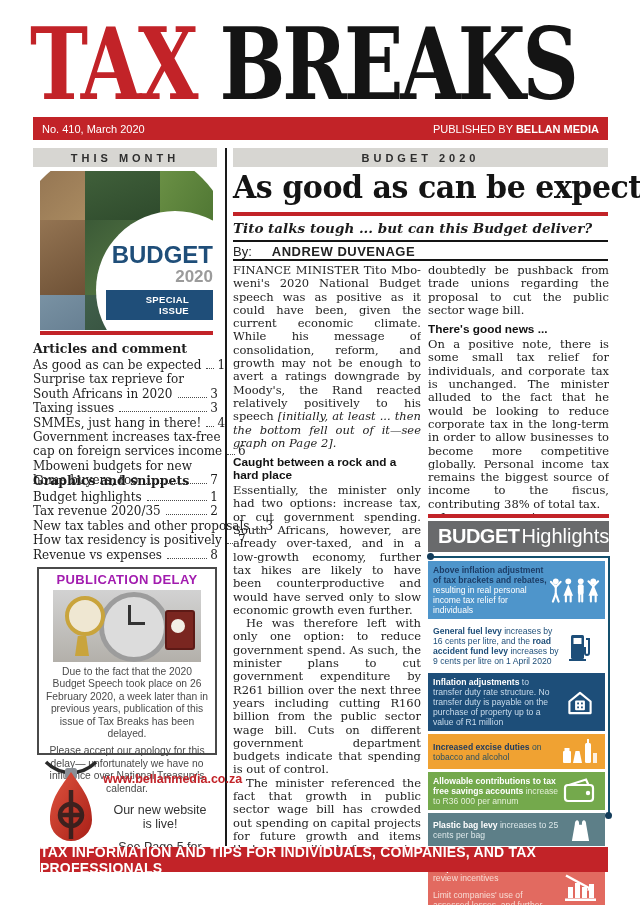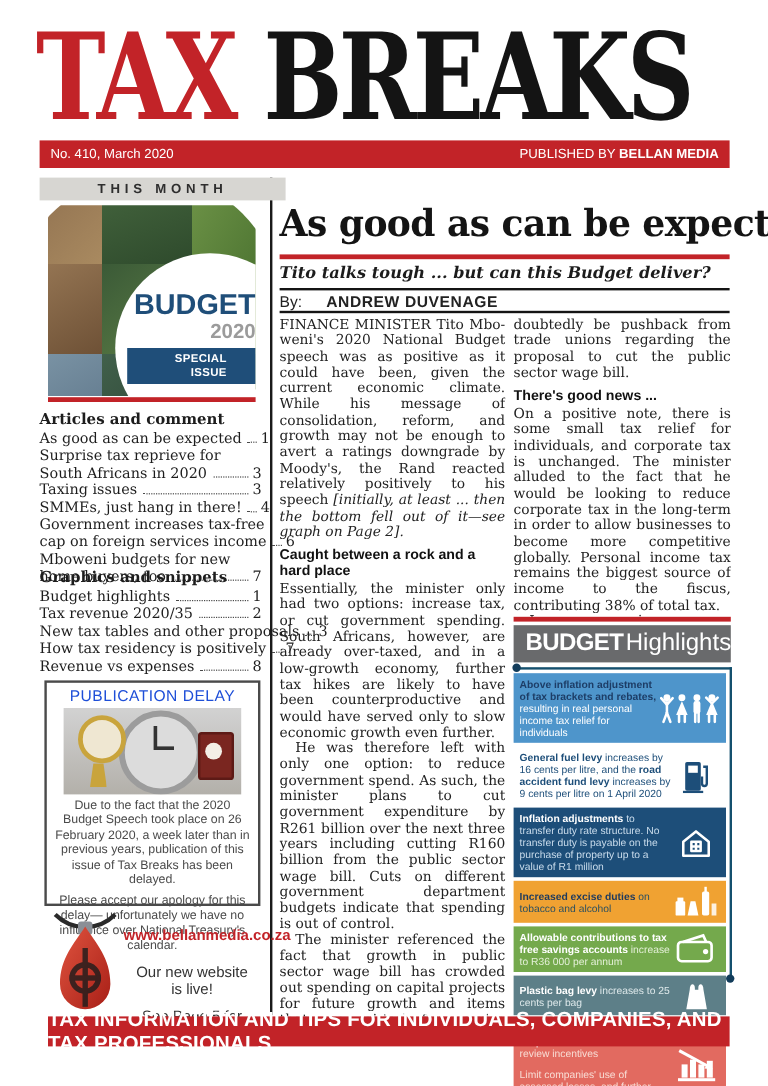--- a/index.html
+++ b/index.html
@@ -15,21 +15,21 @@
   .issue-bar{position:absolute;left:33px;top:117px;width:575px;height:23px;background:#c22328;color:#fff;
         display:flex;align-items:center;justify-content:space-between;padding:0 9px;box-sizing:border-box;
         font-family:"Liberation Sans",sans-serif;font-size:11px;}
   .issue-bar .pub b{font-weight:700;}
 
   .vdivider{position:absolute;left:225px;top:148px;width:2px;height:698px;background:#1a1a1a;}
 
   
   .section-bar{position:absolute;height:19px;background:#d7d6d2;color:#2e2e2e;display:flex;align-items:center;
         justify-content:center;font-family:"Liberation Sans",sans-serif;font-weight:700;font-size:11px;letter-spacing:4px;}
-  #bar-thismonth{left:33px;top:148px;width:205px;}
+  #bar-thismonth{left:33px;top:148px;width:184px;}
   #bar-budget2020{left:233px;top:148px;width:375px;}
 
   
   #cover{position:absolute;left:40px;top:171px;width:173px;height:159px;overflow:hidden;background:#fff;}
   .collage{position:absolute;left:-30px;top:-26px;width:225px;height:225px;border-radius:50%;overflow:hidden;
         display:grid;grid-template-columns:1fr 1fr 1fr;grid-template-rows:1fr 1fr 1fr;}
   .tile1{background:linear-gradient(135deg,#8a6b4c,#a98a60);}
   .tile2{background:linear-gradient(160deg,#46673f,#2e4a2c);}
   .tile3{background:linear-gradient(120deg,#6f9448,#49712f);}
   .tile4{background:linear-gradient(150deg,#9a7a57,#6e5136);}
@@ -53,21 +53,21 @@
   .toc-h{font-weight:700;font-size:12.5px;margin-bottom:2px;}
   .toc-entry{line-height:14.4px;}
   .toc-pre{white-space:nowrap;}
   .toc-line{display:flex;align-items:baseline;}
   .toc-t{white-space:nowrap;}
   .toc-dots{flex:1;border-bottom:1.5px dotted #4a4a4a;margin:0 3px 3px 5px;min-width:8px;}
 
   
   #delaybox{position:absolute;left:37px;top:567px;width:180px;height:188px;border:2px solid #4a4a4a;
         background:#fff;box-sizing:border-box;text-align:center;font-family:"Liberation Sans",sans-serif;}
-  .delay-title{color:#1d4ed8;font-weight:400;font-size:13px;letter-spacing:.4px;margin-top:3px;}
+  .delay-title{color:#a21caf;font-weight:700;font-size:13px;letter-spacing:.4px;margin-top:3px;}
   .clocks{width:148px;height:72px;margin:3px auto 4px;position:relative;
         background:linear-gradient(#d2d2d2,#b3b0aa);overflow:hidden;}
   .clock-gold{position:absolute;left:12px;top:6px;width:32px;height:32px;border-radius:50%;
         border:4px solid #c9a43c;background:#efe7d2;}
   .clock-gold::after{content:"";position:absolute;left:13px;top:36px;width:14px;height:20px;background:#c9a43c;
         clip-path:polygon(20% 0,80% 0,100% 100%,0 100%);margin-left:-7px;}
   .clock-big{position:absolute;left:46px;top:2px;width:60px;height:60px;border-radius:50%;
         border:5px solid #9c9c9c;background:#dcdcdc;}
   .clock-big::before{content:"";position:absolute;left:24px;top:8px;width:3px;height:20px;background:#333;}
   .clock-big::after{content:"";position:absolute;left:25px;top:25px;width:16px;height:3px;background:#333;}
@@ -118,21 +118,21 @@
   #ig-items{position:absolute;left:428px;top:561px;width:177px;display:flex;flex-direction:column;gap:3px;}
   .ig-item{display:flex;align-items:center;padding:4px 5px;box-sizing:border-box;
         font-family:"Liberation Sans",sans-serif;font-size:8.6px;line-height:10px;}
   .ig-text{flex:1;}
   .ig-text p{margin:0 0 7px;} .ig-text p:last-child{margin:0;}
   .ig-icon{flex:0 0 40px;display:flex;justify-content:center;align-items:center;}
 
   
   #banner{position:absolute;left:40px;top:847px;width:568px;height:25px;background:#c22328;color:#fff;
         display:flex;align-items:center;justify-content:center;font-family:"Liberation Sans",sans-serif;
-        font-weight:700;font-size:17px;letter-spacing:.2px;}
+        font-weight:700;font-size:14px;letter-spacing:.2px;}
 </style>
 </head>
 <body>
 
 <div class="page">
 
   <div class="masthead">
     <div class="masthead-inner">
       <span class="mast-tax">TAX </span><span class="mast-breaks">BREAKS</span>
     </div>
@@ -288,20 +288,21 @@
       </g>
     </svg>
   </div>
   <div id="website">
     <div class="web-url">www.bellanmedia.co.za</div>
     <div class="web-l1">Our new website</div>
     <div class="web-l2">is live!</div>
     <div class="web-l3">See Page 5 for details</div>
   </div>
 
+  <div class="section-bar" id="bar-budget2020">BUDGET 2020</div>
   <div id="headline">As good as can be expected</div>
   <div id="redrule"></div>
   <div id="strap">Tito talks tough ... but can this Budget deliver?</div>
   <div class="hrule" id="rule1"></div>
   <div id="byline">
     <span>By:</span><span class="author">ANDREW DUVENAGE</span>
   </div>
   <div class="hrule" id="rule2"></div>
 
   <div class="artcol" id="colA">

